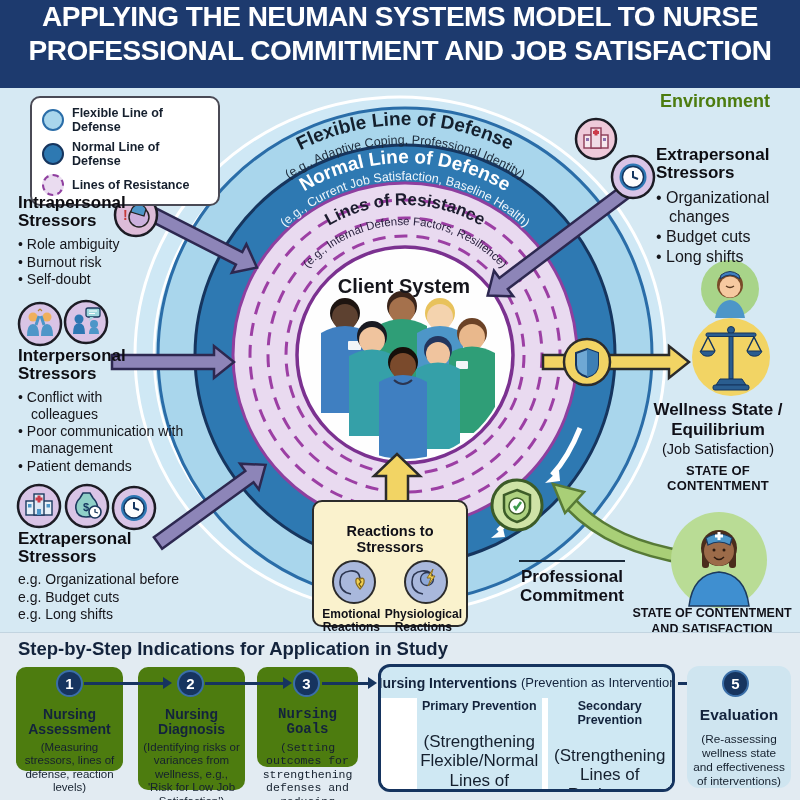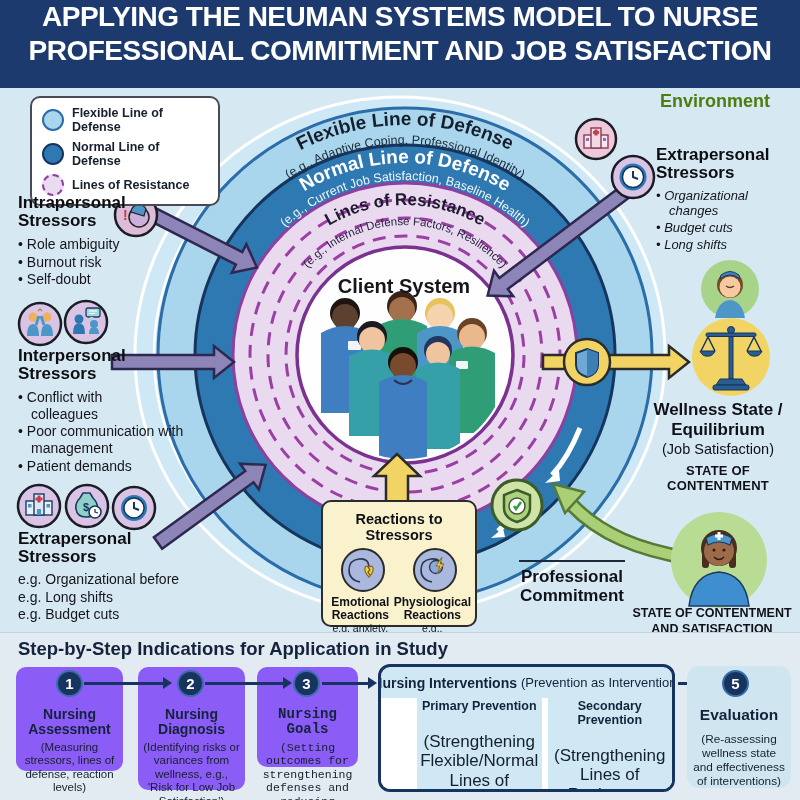--- a/index.html
+++ b/index.html
@@ -27,32 +27,32 @@
   .env{font-size:18px;font-weight:800;color:#4d7c0f;text-align:center;}
   .well{text-align:center;}
   .well .t{font-size:17px;font-weight:800;line-height:1.15;}
   .well .s{font-size:14.5px;margin-top:2px;}
   .well .c{font-size:13px;font-weight:800;margin-top:6px;letter-spacing:.2px;}
   .prof{text-align:center;}
   .prof hr{border:none;border-top:2.5px solid #1b2a3a;margin:0 4px 6px 4px;}
   .prof .t{font-size:17px;font-weight:800;line-height:1.1;}
   .state2{font-size:12.5px;font-weight:800;text-align:center;line-height:1.25;}
   
-  .react{position:absolute;left:321px;top:500px;width:156px;height:127px;background:#faf2cd;
-         border:2.5px solid #2b2b2b;border-radius:10px;box-sizing:border-box;padding:9px 4px;}
+  .react{position:absolute;left:312px;top:500px;width:156px;height:127px;background:#faf2cd;
+         border:2.5px solid #2b2b2b;border-radius:10px;box-sizing:border-box;padding:21px 4px;}
   .react .rt{font-size:14.5px;font-weight:800;text-align:center;}
   .ricons{display:flex;justify-content:space-around;margin-top:4px;}
   .rcols{display:flex;margin-top:3px;}
   .rcol{flex:1;text-align:center;}
   .rcol .ct{font-size:12px;font-weight:800;line-height:1.1;}
   .rcol .ce{font-size:10.5px;line-height:1.12;margin-top:1px;}
   
   .band{position:absolute;left:0;top:632px;width:800px;height:168px;background:#e2ebf2;border-top:1px solid #c2d4e0;}
   .bandtitle{position:absolute;left:18px;top:5px;font-size:18.5px;font-weight:800;color:#13233c;}
-  .card{position:absolute;background:#8b5cf6;border-radius:10px;box-sizing:border-box;
+  .card{position:absolute;background:#4d7c0f;border-radius:10px;box-sizing:border-box;
         padding:40px 4px 4px 4px;text-align:center;}
   .card .t,.eval .t{font-size:14px;font-weight:800;line-height:1.1;color:#13233c;}
   .card .d,.eval .d{font-size:11.5px;line-height:1.18;margin-top:3px;color:#15202e;}
   .numc{position:absolute;width:27px;height:27px;border-radius:50%;background:#16345f;border:2px solid #3a6ea8;
         box-sizing:border-box;color:#fff;font-size:15px;font-weight:800;display:flex;align-items:center;justify-content:center;}
   .flow{position:absolute;height:3px;background:#16345f;}
   .flow::after{content:"";position:absolute;right:-8px;top:-5px;border-left:9px solid #16345f;
                border-top:6.5px solid transparent;border-bottom:6.5px solid transparent;}
   .ibox{position:absolute;left:378px;top:31px;width:297px;height:128px;background:#cfe8f3;border:3px solid #16345f;
         border-radius:12px;box-sizing:border-box;overflow:hidden;}
@@ -326,28 +326,28 @@
       <div style="width:125px;">• Conflict with colleagues</div>
       <div style="width:158px;">• Poor communication with management</div>
       <div>• Patient demands</div>
     </div>
   </div>
 
   <div class="blk" style="left:18px;top:530px;width:190px;">
     <div class="h3" style="width:125px;">Extrapersonal Stressors</div>
     <div class="bl" style="margin-top:4px;">
       <div style="padding-left:0;text-indent:0;">e.g. Organizational before</div>
+      <div style="padding-left:0;text-indent:0;">e.g. Budget cuts</div>
       <div style="padding-left:0;text-indent:0;">e.g. Long shifts</div>
-      <div style="padding-left:0;text-indent:0;">e.g. Budget cuts</div>
     </div>
   </div>
 
   <div class="blk" style="left:656px;top:146px;width:138px;">
     <div class="h3" style="width:118px;">Extrapersonal Stressors</div>
-    <div class="bl" style="font-size:13px;font-style:italic;">
+    <div class="bl" style="font-size:16px;">
       <div>• Organizational changes</div>
       <div>• Budget cuts</div>
       <div>• Long shifts</div>
     </div>
   </div>
 
   <div class="blk well" style="left:640px;top:400px;width:156px;">
     <div class="t">Wellness State / Equilibrium</div>
     <div class="s">(Job Satisfaction)</div>
     <div class="c">STATE OF CONTENTMENT</div>

